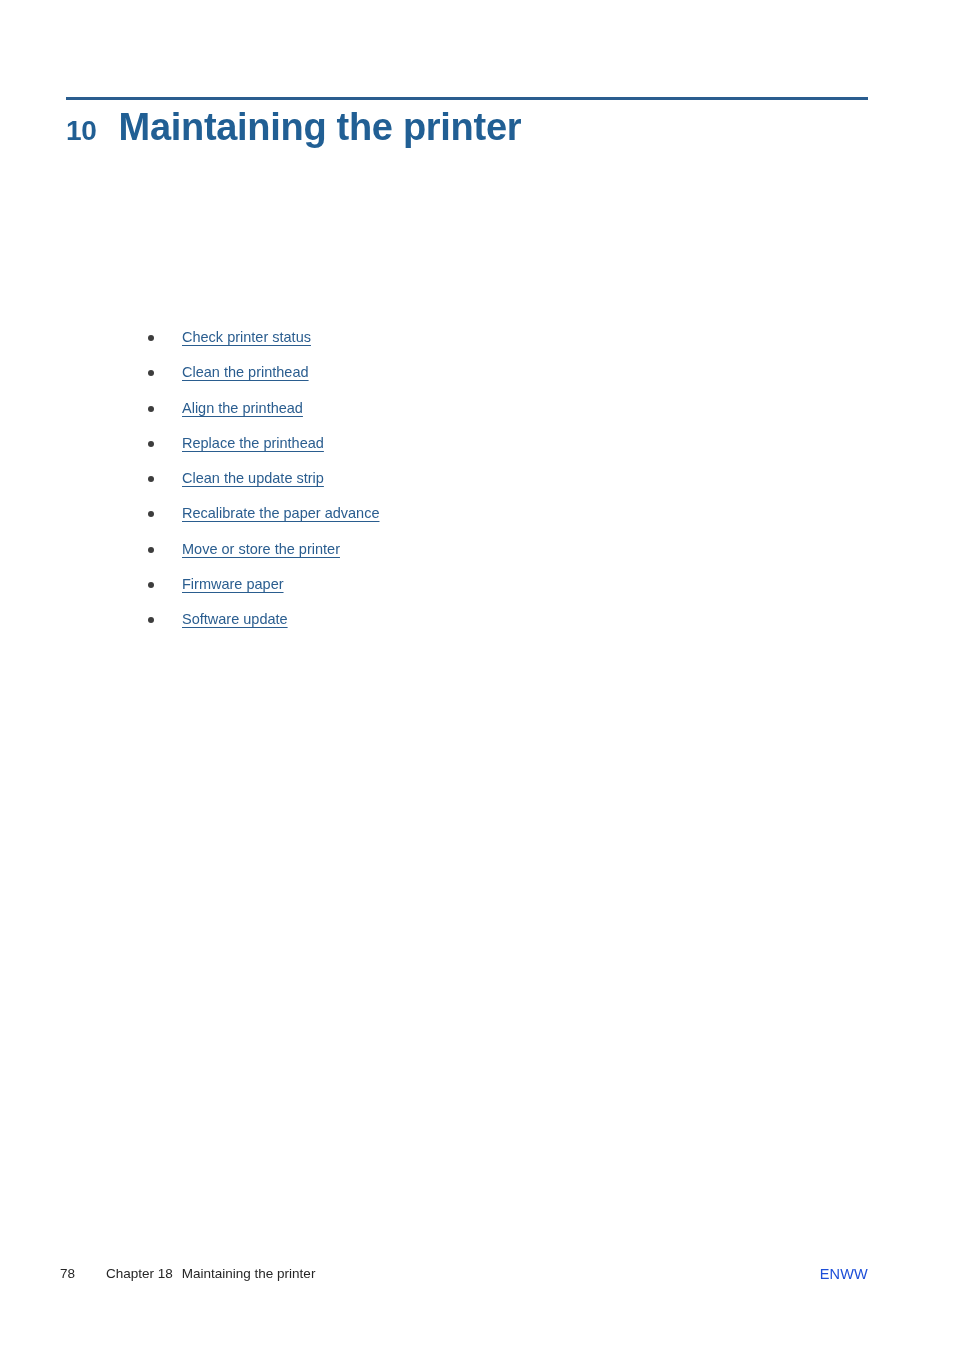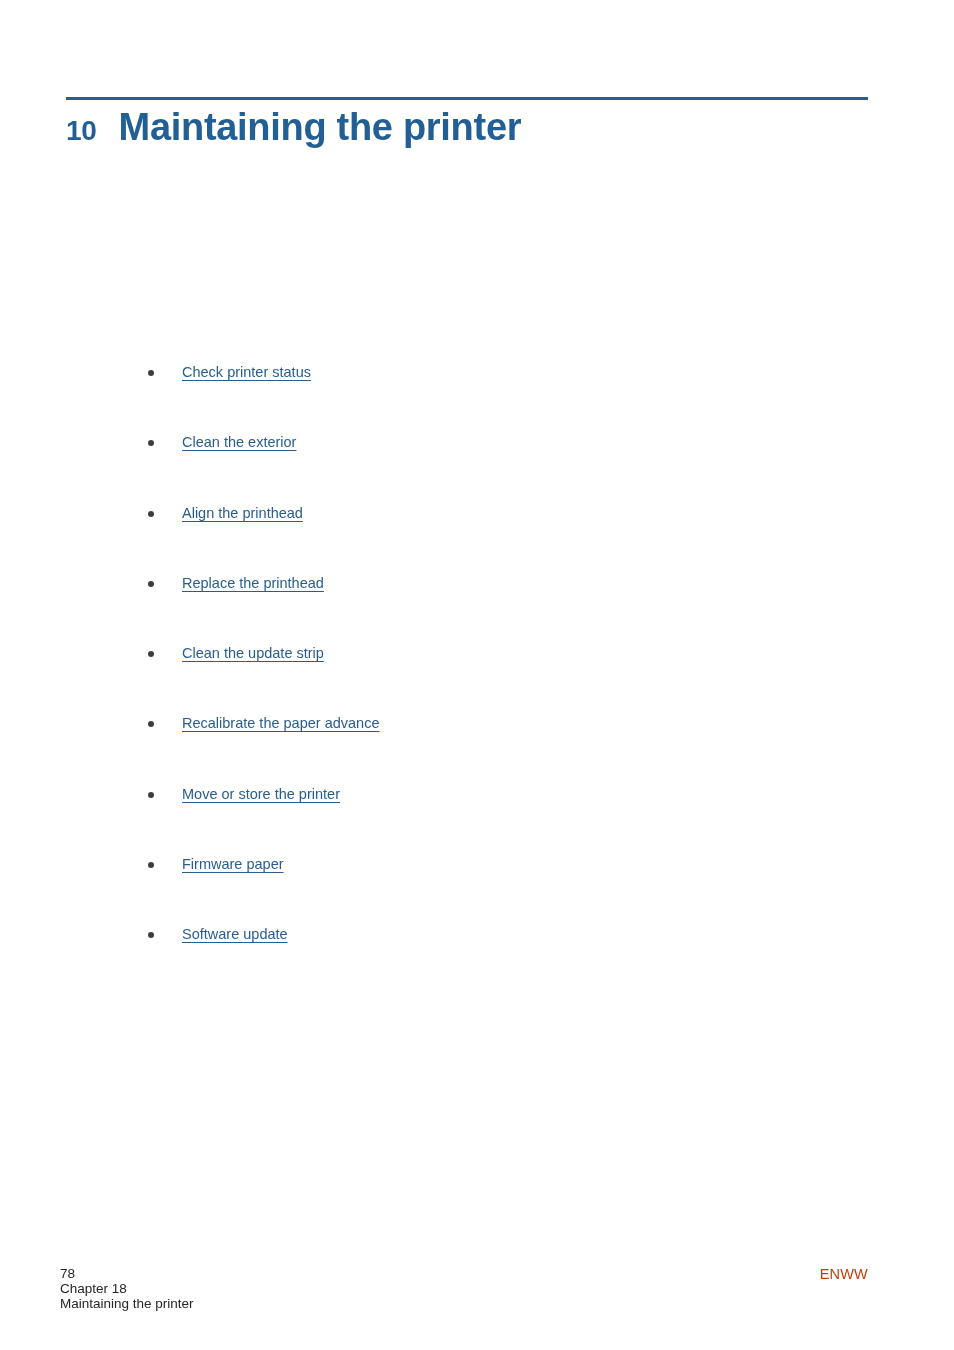--- a/index.html
+++ b/index.html
@@ -57,21 +57,20 @@
     position: absolute;
     left: 140px;
     top: 328px;
     width: 640px;
   }
   .toc-item {
     position: relative;
     height: 35.3px;
     display: flex;
     align-items: flex-start;
-    margin-top: 35px;
   }
   .bullet {
     width: 6px;
     height: 6px;
     border-radius: 50%;
     background: #3d3d3d;
     margin-top: 7px;
     margin-left: 8px;
     flex: 0 0 auto;
   }
@@ -93,40 +92,39 @@
     height: 24px;
     font-size: 13.5px;
     color: #262626;
   }
   .footer-left {
     position: absolute;
     left: 0;
     top: 0;
     display: flex;
     align-items: baseline;
-    flex-direction: column;
   }
   .footer-page-number {
     display: inline-block;
     width: 46px;
   }
   .footer-chapter {
     display: inline-block;
     margin-right: 9px;
   }
   .footer-chapter-title {
     display: inline-block;
   }
   .footer-right {
     position: absolute;
     right: 0;
     top: 0;
     font-size: 14.5px;
     letter-spacing: 0.2px;
-    color: #c2410c;
+    color: #1d4ed8;
   }
 </style>
 </head>
 <body>
 
 <div class="page">
 
   <div class="title-rule"></div>
 
   <div class="chapter-heading">
@@ -139,21 +137,21 @@
     <div class="toc-item">
       <span class="bullet"></span>
       <a class="toc-link" href="#">Check printer status</a>
     </div>
 
 
 
 
     <div class="toc-item">
       <span class="bullet"></span>
-      <a class="toc-link" href="#">Clean the exterior</a>
+      <a class="toc-link" href="#">Clean the printhead</a>
     </div>
 
     <div class="toc-item">
       <span class="bullet"></span>
       <a class="toc-link" href="#">Align the printhead</a>
     </div>
 
     <div class="toc-item">
       <span class="bullet"></span>
       <a class="toc-link" href="#">Replace the printhead</a>

